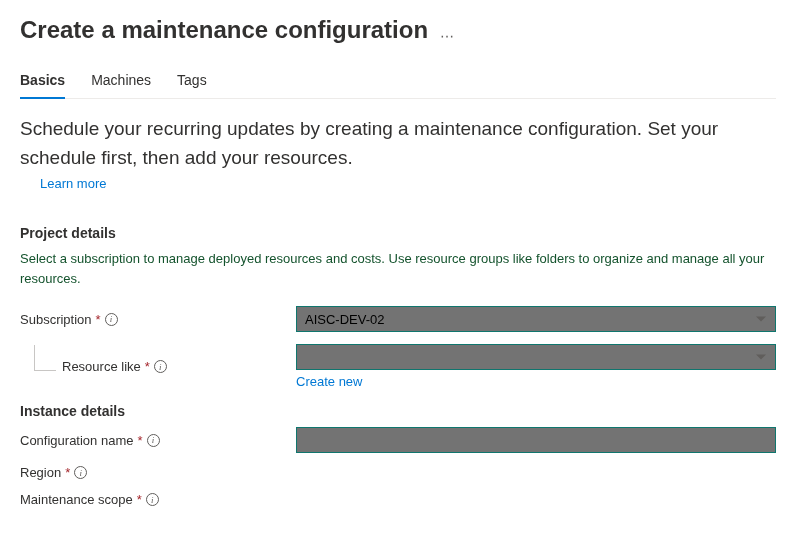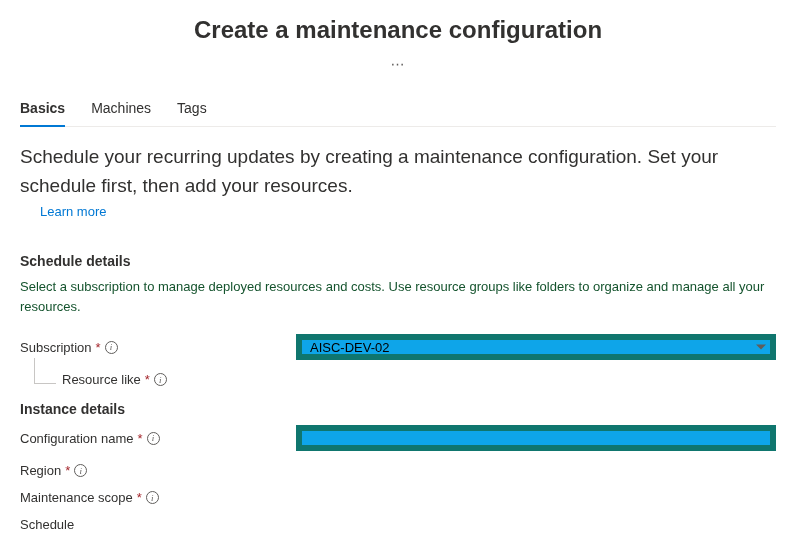--- a/index.html
+++ b/index.html
@@ -6,24 +6,23 @@
     body {
       font-family: "Segoe UI", -apple-system, BlinkMacSystemFont, sans-serif;
       font-size: 13px;
       color: #323130;
       padding: 16px 20px;
       width: 796px;
       background: #fff;
     }
     .header {
       display: flex;
-      align-items: center;
+      align-items: flex-end;
       gap: 12px;
       margin-bottom: 28px;
-      flex-direction: column;
     }
     .page-title {
       font-size: 24px;
       font-weight: 600;
       color: #323130;
     }
     .dots-icon {
       color: #605e5c;
       font-size: 14px;
       letter-spacing: 1px;
@@ -108,25 +107,25 @@
       cursor: pointer;
       font-style: italic;
       font-family: Georgia, serif;
     }
     .form-control {
       flex: 1;
     }
     .select-input, .text-input {
       width: 100%;
       height: 26px;
-      border: 6px solid #0f766e;
+      border: 1px solid #0f766e;
       padding: 0 8px;
       font-size: 13px;
       font-family: inherit;
-      background: #0ea5e9;
+      background: #737373;
       position: relative;
     }
     .select-wrapper {
       position: relative;
       width: 100%;
     }
     .select-wrapper::after {
       content: "";
       position: absolute;
       right: 10px;
@@ -200,41 +199,47 @@
 
 <div class="tabs">
   <div class="tab active">Basics</div>
   <div class="tab">Machines</div>
   <div class="tab">Tags</div>
 </div>
 
 <div class="description">Schedule your recurring updates by creating a maintenance configuration. Set your schedule first, then add your resources.</div>
 <a class="learn-more">Learn more</a>
 
-<div class="section-title">Schedule details</div>
+<div class="section-title">Project details</div>
 <div class="section-desc">Select a subscription to manage deployed resources and costs. Use resource groups like folders to organize and manage all your resources.</div>
 
 <div class="form-row">
   <div class="form-label">
     <span>Subscription</span>
     <span class="required">*</span>
     <span class="info-icon">i</span>
   </div>
   <div class="form-control select-wrapper">
     <input class="select-input" readonly="" value="AISC-DEV-02" style="">
   </div>
 </div>
 
 <div class="form-row indent-row">
   <div class="form-label">
     <span class="indent-connector"></span>
     <span>Resource like</span>
     <span class="required">*</span>
     <span class="info-icon">i</span>
   </div>
+  <div class="form-control-stack">
+    <div class="select-wrapper" style="width:100%">
+      <input class="select-input" readonly="" value="" style="">
+    </div>
+    <a class="link-below">Create new</a>
+  </div>
 </div>
 
 <div class="section-title">Instance details</div>
 
 <div class="form-row">
   <div class="form-label">
     <span>Configuration name</span>
     <span class="required">*</span>
     <span class="info-icon">i</span>
   </div>
@@ -253,19 +258,16 @@
 
 <div class="form-row">
   <div class="form-label">
     <span>Maintenance scope</span>
     <span class="required">*</span>
     <span class="info-icon">i</span>
   </div>
 </div>
 
 <div class="form-row">
-  <div class="form-label">
-    <span>Schedule</span>
-  </div>
 </div>
 
 
 
 
 </body></html>

